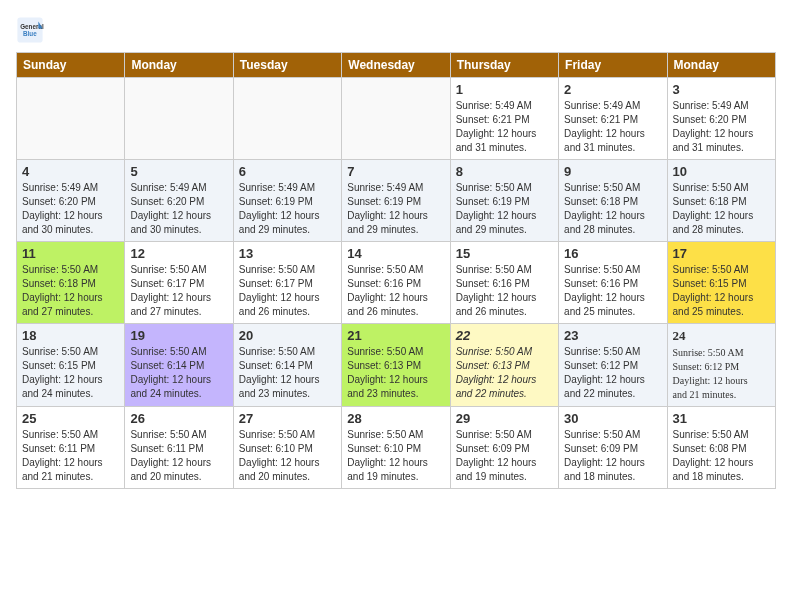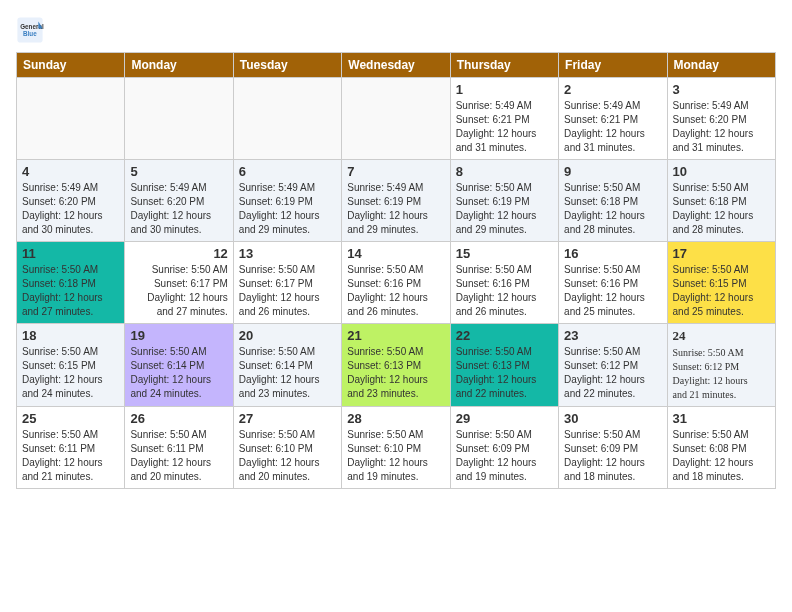--- a/index.html
+++ b/index.html
@@ -164,28 +164,28 @@
         </td>
         <td style="background: rgb(240, 244, 249);">
           <div class="day-number">10</div>
           <div class="day-info" style="white-space: pre-line;">Sunrise: 5:50 AM
 Sunset: 6:18 PM
 Daylight: 12 hours
 and 28 minutes.</div>
         </td>
       </tr>
       <tr>
-        <td style="background: #14b8a6;">
+        <td style="background: #bef264;">
           <div class="day-number">11</div>
           <div class="day-info" style="white-space: pre-line;">Sunrise: 5:50 AM
 Sunset: 6:18 PM
 Daylight: 12 hours
 and 27 minutes.</div>
         </td>
-        <td style="background: rgb(255, 255, 255); text-align: right;">
+        <td style="background: rgb(255, 255, 255);">
           <div class="day-number">12</div>
           <div class="day-info" style="white-space: pre-line;">Sunrise: 5:50 AM
 Sunset: 6:17 PM
 Daylight: 12 hours
 and 27 minutes.</div>
         </td>
         <td style="background: rgb(255, 255, 255);">
           <div class="day-number">13</div>
           <div class="day-info" style="white-space: pre-line;">Sunrise: 5:50 AM
 Sunset: 6:17 PM
@@ -243,21 +243,21 @@
 Daylight: 12 hours
 and 23 minutes.</div>
         </td>
         <td style="background: #bef264;">
           <div class="day-number">21</div>
           <div class="day-info" style="white-space: pre-line;">Sunrise: 5:50 AM
 Sunset: 6:13 PM
 Daylight: 12 hours
 and 23 minutes.</div>
         </td>
-        <td style="background: #14b8a6;">
+        <td style="background: #fef9c3; font-style: italic;">
           <div class="day-number">22</div>
           <div class="day-info" style="white-space: pre-line;">Sunrise: 5:50 AM
 Sunset: 6:13 PM
 Daylight: 12 hours
 and 22 minutes.</div>
         </td>
         <td style="background: rgb(240, 244, 249);">
           <div class="day-number">23</div>
           <div class="day-info" style="white-space: pre-line;">Sunrise: 5:50 AM
 Sunset: 6:12 PM

